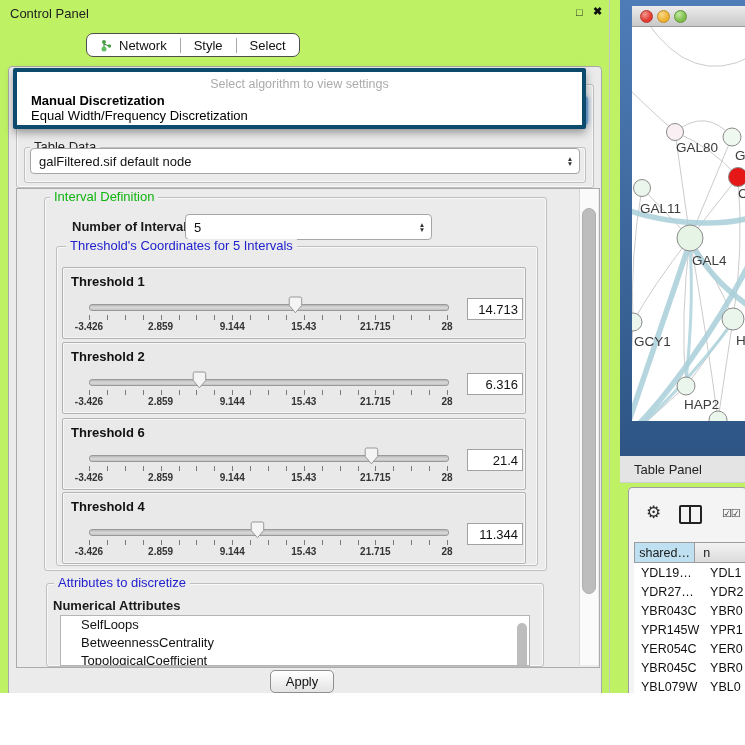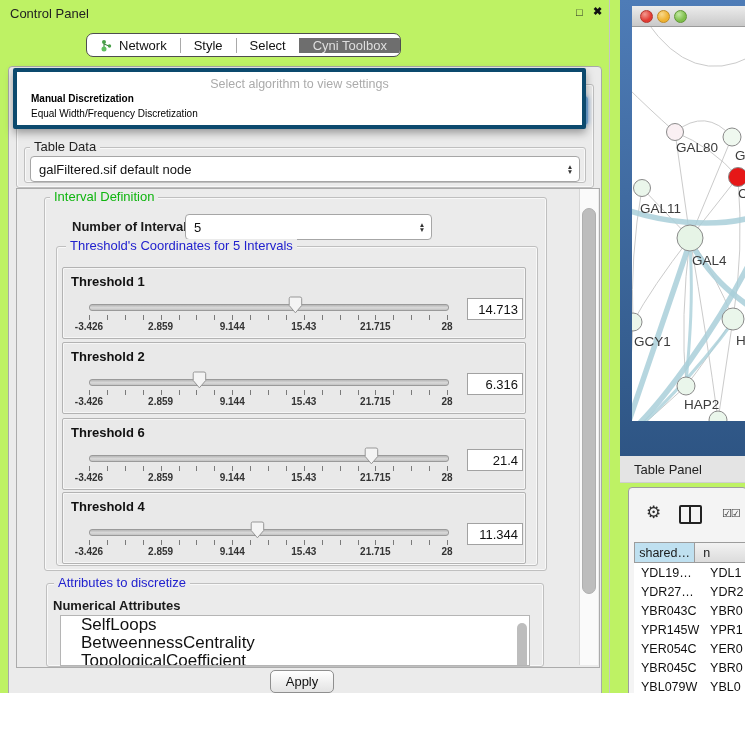--- a/index.html
+++ b/index.html
@@ -32,27 +32,27 @@
   #td-group{left:24px;top:147px;width:560px;height:34px}
   #td-title{left:30px;top:140px;color:#222}
   
   .combo{position:absolute;background:#FFF;border:1px solid #A6A6A6;border-radius:4px;
          display:flex;align-items:center;cursor:default}
   .combo .cval{flex:1;padding-left:8px;font-size:13px;color:#111;overflow:hidden;white-space:nowrap}
   .combo .stepper{width:18px;display:flex;flex-direction:column;align-items:center;justify-content:center;
                   font-size:6.5px;color:#333;line-height:5px}
   #algo-combo{left:20px;top:96px;width:564px;height:25px;border:2px solid #74A9DC;
               box-shadow:0 0 5px rgba(98,152,214,.9);z-index:4}
-  #td-combo{left:30px;top:156px;width:548px;height:24px}
+  #td-combo{left:30px;top:148px;width:548px;height:24px}
   #ni-combo{left:185px;top:214px;width:245px;height:24px}
   
   #algo-popup{position:absolute;left:13px;top:68px;width:565px;height:53px;background:#FFF;
               border:4px solid #0c4a6e;border-radius:2px;box-shadow:0 4px 9px rgba(0,0,0,.35);z-index:10}
   #algo-prompt{position:absolute;left:0;top:5px;width:100%;text-align:center;color:#ABABAB;font-size:12.5px}
-  .algo-item{position:absolute;left:2px;width:540px;font-size:10px;color:#000;padding-left:12px;cursor:default}
+  .algo-item{position:absolute;left:2px;width:540px;font-size:13px;color:#000;padding-left:12px;cursor:default}
   #algo-item-0{top:21px;font-weight:bold}
   #algo-item-1{top:36px}
   
   #scrollpanel{position:absolute;left:16px;top:188px;width:582px;height:478px;background:#EBEBEB;
                border:1px solid #ABABAB}
   #sp-track{position:absolute;left:579px;top:189px;width:18px;height:476px;background:#FAFAFA;
             border-left:1px solid #D6D6D6}
   #sp-thumb{position:absolute;left:582px;top:208px;width:12px;height:384px;background:#BDBDBD;
             border:1px solid #AFAFAF;border-radius:7px}
   #iv-group{left:44px;top:197px;width:501px;height:372px}
@@ -73,21 +73,21 @@
              font-size:10px;font-weight:bold;color:#333}
   .th-value{position:absolute;left:404px;top:30px;width:46px;height:20px;border:1px solid #A2A2A2;
             background:#FFF;font-family:"Liberation Sans",sans-serif;font-size:13px;text-align:right;
             padding:0 4px;color:#111}
   
   #attr-group{left:46px;top:583px;width:496px;height:82px}
   #attr-title{left:54px;top:576px;color:#2121CE}
   #attr-list-label{position:absolute;left:53px;top:598px;font-weight:bold}
   #attr-list{position:absolute;left:60px;top:615px;width:468px;height:49px;background:#FFF;
              border:1px solid #B5B5B5;overflow:hidden}
-  .attr-item{padding-left:20px;font-size:17px;line-height:18px;color:#111;white-space:nowrap}
+  .attr-item{padding-left:20px;font-size:13px;line-height:18px;color:#111;white-space:nowrap}
   #attr-sb{position:absolute;left:456px;top:7px;width:10px;height:58px;background:#BDBDBD;border-radius:5px}
   
   #apply-btn{position:absolute;left:270px;top:670px;width:62px;height:21px;border:1px solid #8F8F8F;
              border-radius:5px;background:linear-gradient(#FFFFFF,#E3E3E3);font-size:13px;text-align:center;
              line-height:21px;color:#111;cursor:default}
   #panel-sep{position:absolute;left:0;top:698px;width:610px;height:1px;background:#C9C9C9}
   
   #net-frame{position:absolute;left:620px;top:0;width:125px;height:456px;
              background:linear-gradient(#4E7CB7,#2E5584)}
   #net-window{position:absolute;left:12px;top:6px;width:113px;height:415px;background:#FFF}
@@ -148,23 +148,20 @@
           <circle cx="4" cy="10" r="2.5" fill="#5FBE5F"></circle>
           <circle cx="9.5" cy="7" r="1.7" fill="#49A049"></circle>
         </svg>
         <span>Network</span>
       </div>
       <div class="tab">
         <span>Style</span>
       </div>
       <div class="tab">
         <span>Select</span>
-      </div>
-      <div class="tab sel">
-        <span>Cyni Toolbox</span>
       </div>
     </div>
 
   <div id="outer-panel"></div>
 
   <div id="algo-group" class="group"></div>
   <span id="algo-title" class="gtitle">Discretization Algorithm</span>
 
   <div id="algo-combo" class="combo">
     <span class="cval"></span>

